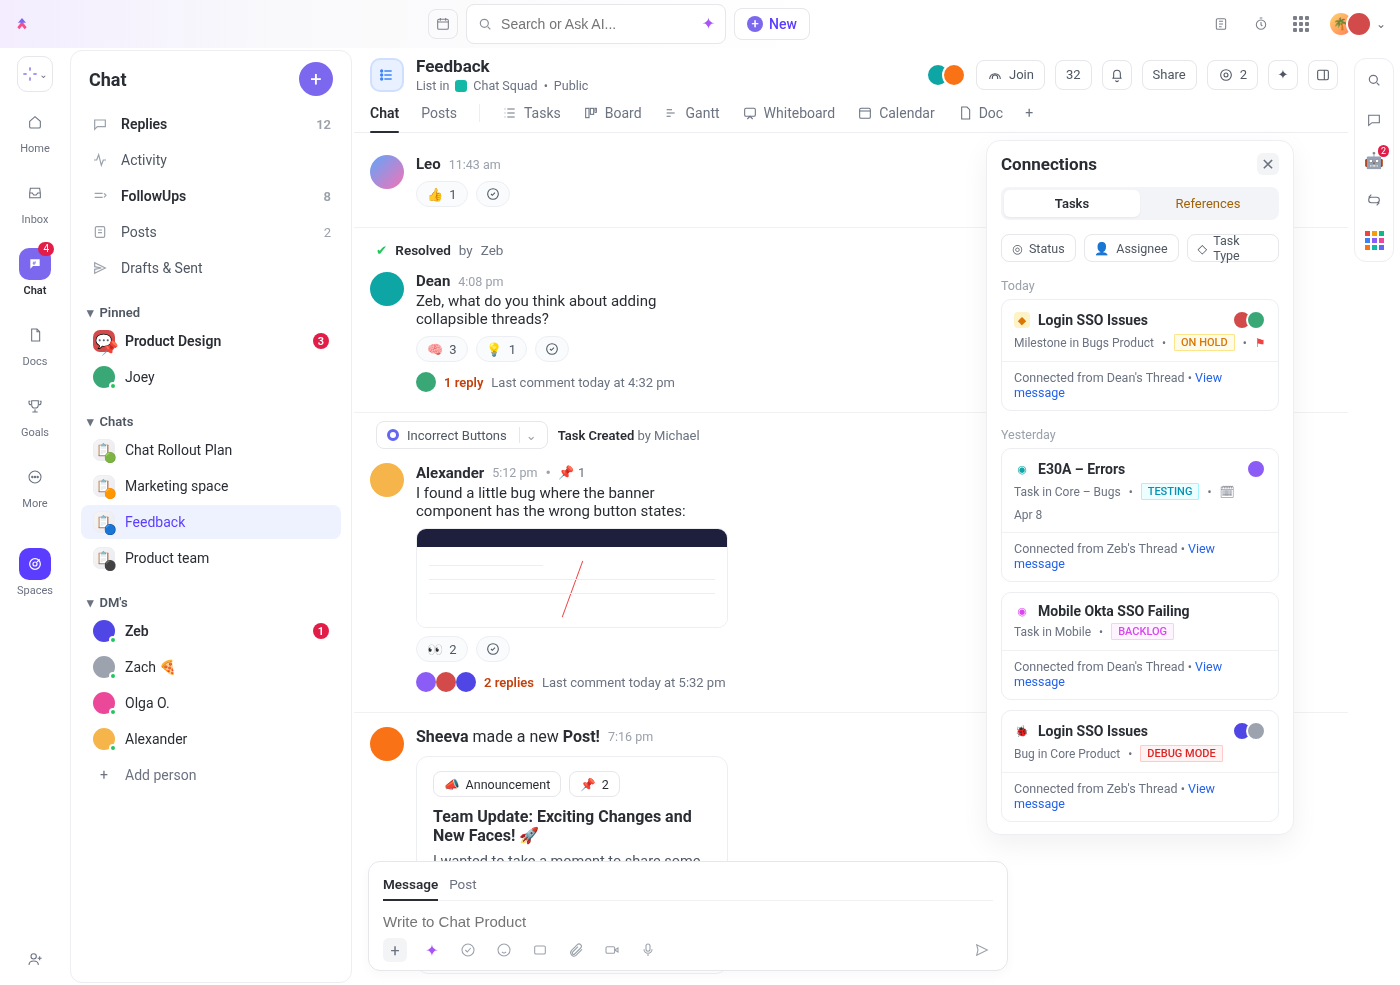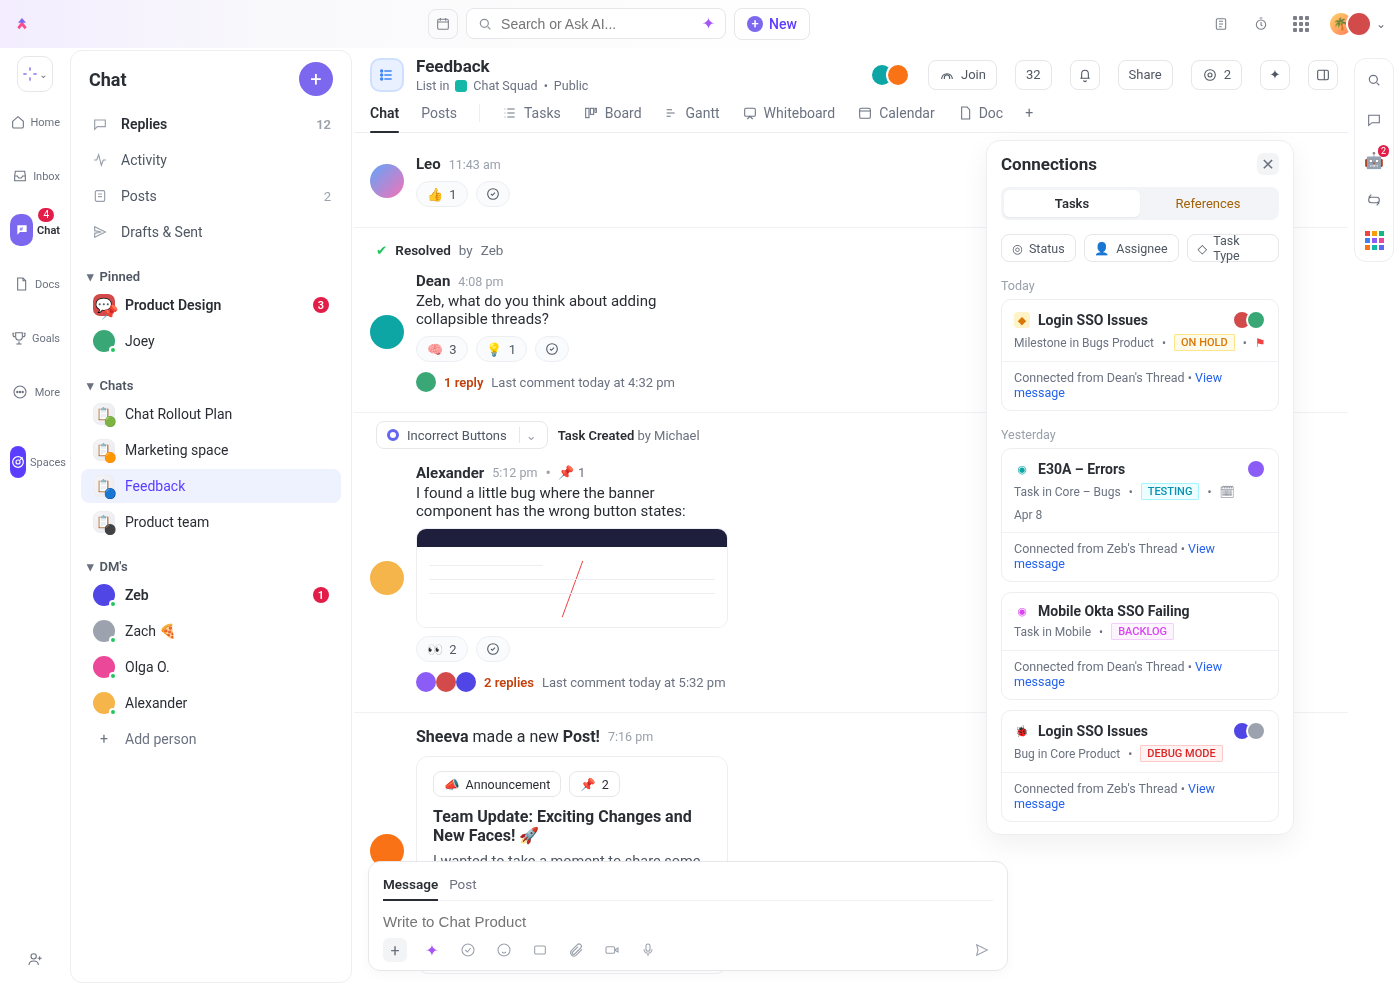--- a/index.html
+++ b/index.html
@@ -4,21 +4,21 @@
 <style>
 * { box-sizing: border-box; margin: 0; padding: 0; }
 html, body { width: 1400px; height: 985px; overflow: hidden; font-family: -apple-system, "Segoe UI", Roboto, Helvetica, Arial, sans-serif; background: #fff; color: #2a2e34; }
 
 
 .topbar { height: 48px; display: flex; align-items: center; padding: 0 14px; gap: 10px; background: linear-gradient(90deg, #f3edff 0%, #f9f9fb 20%, #ffffff 60%); border-bottom: 1px solid rgba(0,0,0,0); }
 .topbar .logo svg { display:block; }
 .topbar .spacer { flex:1; }
 .tb-middle { display:flex; align-items:center; gap:8px; width:540px; justify-content:center; }
 .tb-cal { width:30px; height:30px; border:1px solid #e6e6eb; border-radius:8px; display:flex; align-items:center; justify-content:center; color:#7b7f88; cursor:pointer; }
-.tb-search { flex:none; width:260px; height:31px; border:1px solid #e6e6eb; border-radius:8px; display:flex; align-items:center; padding:0 10px; gap:8px; color:#8a8f99; background:#fff;}
+.tb-search { flex:none; width:260px; height:40px; border:1px solid #e6e6eb; border-radius:8px; display:flex; align-items:center; padding:0 10px; gap:8px; color:#8a8f99; background:#fff;}
 .tb-search input { border:none; outline:none; flex:1; font-size:14px; color:#2a2e34; background:transparent; }
 .sparkle { color:#a855f7; }
 .tb-new { height:32px; border:1px solid #e6e6eb; border-radius:8px; padding:0 12px; display:flex; align-items:center; gap:6px; color:#5b3dff; font-weight:500; font-size:14px; cursor:pointer; background:#fff;}
 .tb-right { display:flex; align-items:center; gap:14px; }
 .tb-icon { width:26px; height:26px; display:flex; align-items:center; justify-content:center; color:#7b7f88; cursor:pointer; border-radius:6px; }
 .apps-icon { display:grid; grid-template-columns:repeat(3,4px); grid-template-rows:repeat(3,4px); gap:2px; }
 .apps-icon span { background:#7b7f88; border-radius:1px; }
 .avatars-tb { display:flex; align-items:center; }
 .avatar { width:26px; height:26px; border-radius:50%; border:2px solid #fff; display:flex; align-items:center; justify-content:center; font-size:12px; font-weight:600; color:#fff; }
 .avatar + .avatar { margin-left:-8px; }
@@ -30,21 +30,21 @@
 .av-yellow { background:#f5b54a;}
 .av-teal { background:#0ea5a5;}
 .av-orange { background:#f97316;}
 .av-pink { background:#ec4899;}
 .av-gray { background:#9ca3af;}
 .av-grad { background:linear-gradient(135deg,#60a5fa,#f472b6);}
 
 
 .shell { display:flex; height:calc(985px - 48px); }
 .rail { width:70px; border-right:0; background:transparent; display:flex; flex-direction:column; align-items:center; padding:8px 0; gap:6px; }
-.rail-item { width:50px; display:flex; flex-direction:row; align-items:center; gap:4px; padding:8px 0; border-radius:10px; cursor:pointer; color:#6b7280; position:relative; }
+.rail-item { width:50px; display:flex; flex-direction:column; align-items:center; gap:4px; padding:8px 0; border-radius:10px; cursor:pointer; color:#6b7280; position:relative; }
 .rail-item.chat .rail-icon { background:#7b68ee; color:#fff; }
 .rail-icon { width:32px; height:32px; border-radius:10px; display:flex; align-items:center; justify-content:center; font-size:16px; }
 .rail-item svg { display:block; }
 .rail-label { font-size:11px; color:#6b7280; }
 .rail-item.chat .rail-label { color:#2a2e34; font-weight:600; }
 .rail-badge { position:absolute; top:2px; right:6px; background:#e11d48; color:#fff; font-size:10px; border-radius:8px; padding:0 5px; height:14px; line-height:14px; }
 .rail-loader { width:36px; height:36px; border-radius:10px; border:1px solid #e6e6eb; display:flex; align-items:center; justify-content:center; }
 .rail .sep { flex:1; }
 .rail-bottom { width:36px; height:36px; display:flex; align-items:center; justify-content:center; color:#6b7280; cursor:pointer; }
 
@@ -72,34 +72,34 @@
 
 
 .main { flex:1; display:flex; flex-direction:column; position:relative; }
 .pg-head { padding:8px 10px 0 16px; display:flex; align-items:center; gap:12px; }
 .pg-icon { width:34px; height:34px; border-radius:10px; background:#e9f0ff; border:2px solid #cfe0ff; display:flex; align-items:center; justify-content:center; color:#3b82f6; flex:none; }
 .pg-title-wrap { display:flex; flex-direction:column; gap:2px; }
 .pg-title { font-size:17px; font-weight:700; }
 .pg-sub { font-size:12.5px; color:#6b7280; display:flex; align-items:center; gap:6px; }
 .chip-green { width:12px; height:12px; border-radius:3px; background:#14b8a6; display:inline-block; }
 .pg-head .grow { flex:1; }
-.hd-right { display:flex; gap:18px; }
+.hd-right { display:flex; gap:10px; }
 .hd-btn { height:30px; border:1px solid #e6e6eb; border-radius:8px; padding:0 10px; display:flex; align-items:center; gap:6px; font-size:13px; color:#4f5762; cursor:pointer; background:#fff;}
 .hd-btn.iconbtn { width:30px; padding:0; justify-content:center; }
 
 
 .view-tabs { display:flex; align-items:center; gap:22px; padding:0 16px; height:40px; border-bottom:1px solid #eceef2; font-size:14px; color:#6b7280; }
 .vtab { display:flex; align-items:center; gap:6px; height:100%; cursor:pointer; position:relative; }
 .vtab.active { color:#2a2e34; font-weight:600; }
 .vtab.active::after { content:""; position:absolute; left:0; right:0; bottom:-1px; height:2px; background:#2a2e34; border-radius:2px; }
 .vdiv { width:1px; height:18px; background:#eceef2; }
 
 
 .messages { flex:1; overflow:auto; padding:16px 0 100px 16px; position:relative; }
-.msg { display:flex; gap:12px; padding:6px 0; position:relative;align-items:center; }
+.msg { display:flex; gap:12px; padding:6px 0; position:relative; }
 .msg .av { width:34px; height:34px; border-radius:50%; flex:none; display:flex; align-items:center; justify-content:center; font-size:14px; font-weight:600; color:#fff;}
 .msg-body { flex:1; min-width:0; padding-right:620px; }
 .msg-line1 { display:flex; align-items:center; gap:8px; }
 .msg-name { font-weight:700; font-size:15px; }
 .msg-time { color:#9aa1ab; font-size:12.5px; }
 .msg-text { font-size:15px; color:#2a2e34; margin-top:2px; }
 .react-row { display:flex; gap:8px; margin-top:8px; }
 .react { border:1px solid #eceef2; border-radius:14px; height:26px; padding:0 10px; display:flex; align-items:center; gap:6px; font-size:13px; color:#4f5762; cursor:pointer; background:#fafbfc;}
 .react.iconly { padding:0 8px;}
 .thread-row { display:flex; align-items:center; gap:8px; margin-top:10px; font-size:13px; color:#6b7280; }
@@ -352,20 +352,29 @@
         <span class="count">12</span>
       </div>
       <div class="sb-row">
         <span class="muted-icon">
             <svg viewBox="0 0 24 24" fill="none" stroke="currentColor" stroke-width="1.8">
               <path d="M3 12h4l3-8 4 16 3-8h4"></path>
             </svg>
           </span>
         <span>Activity</span>
       </div>
+      <div class="sb-row bold">
+        <span class="muted-icon">
+            <svg viewBox="0 0 24 24" fill="none" stroke="currentColor" stroke-width="1.8">
+              <path d="M4 8h12M4 14h12M18 8l3 3-3 3"></path>
+            </svg>
+          </span>
+        <span>FollowUps</span>
+        <span class="count">8</span>
+      </div>
       <div class="sb-row">
         <span class="muted-icon">
             <svg viewBox="0 0 24 24" fill="none" stroke="currentColor" stroke-width="1.8">
               <rect x="5" y="4" width="14" height="16" rx="2"></rect>
               <path d="M9 9h6M9 13h6"></path>
             </svg>
           </span>
         <span>Posts</span>
         <span class="count">2</span>
       </div>

